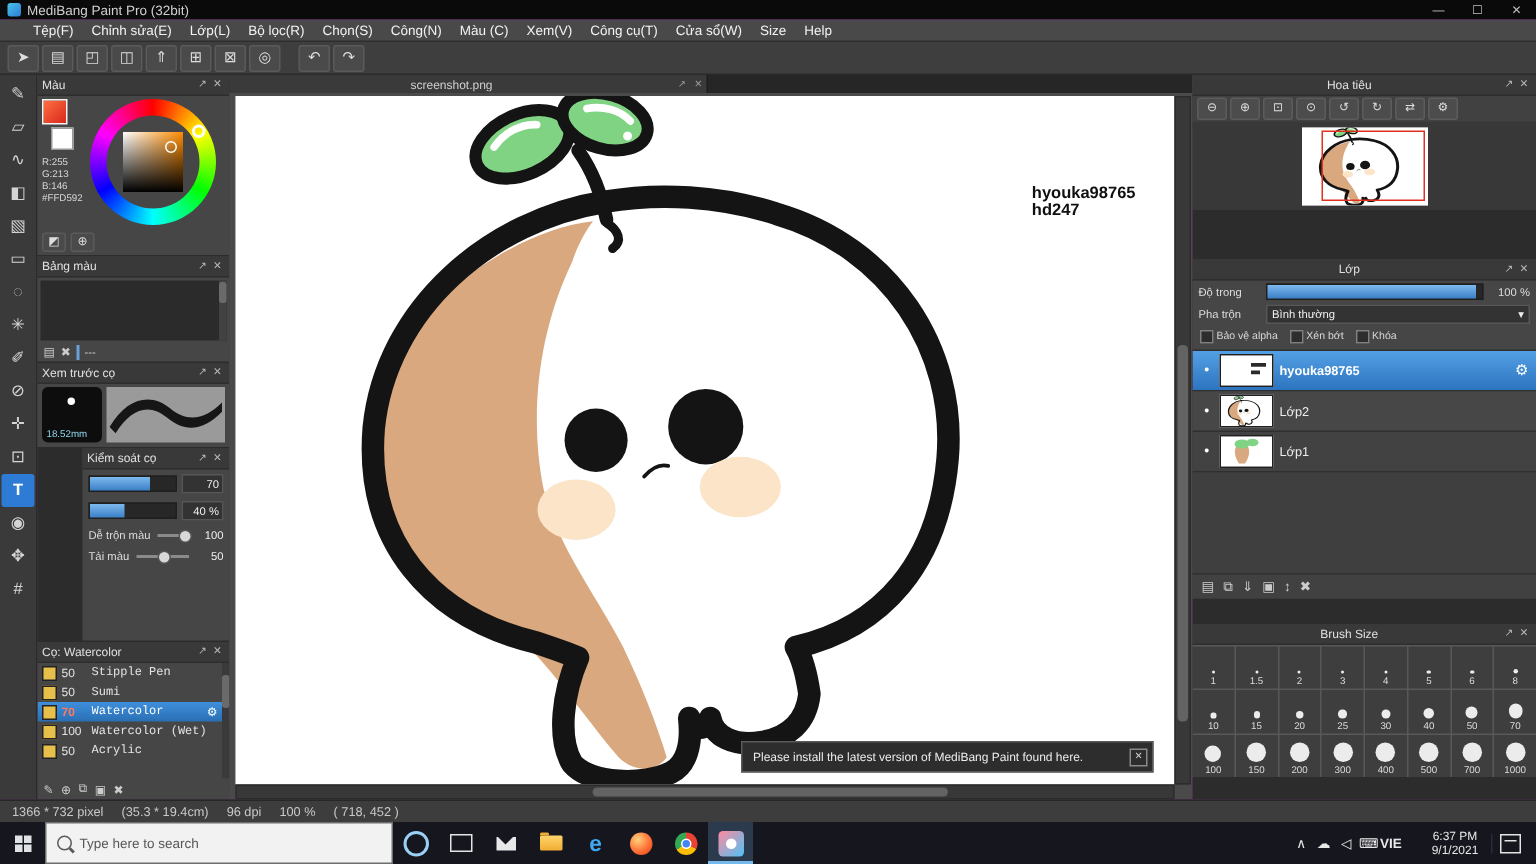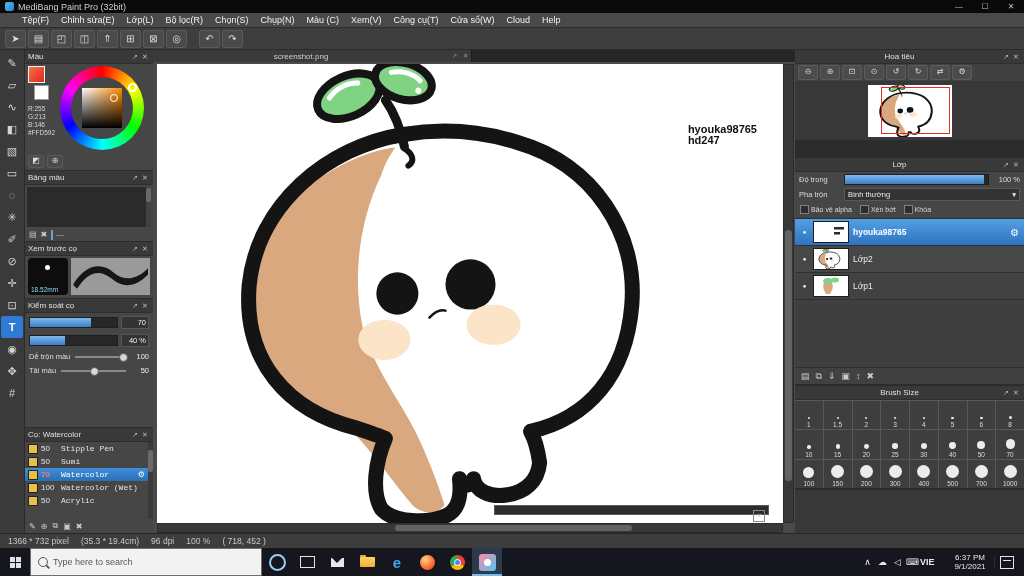--- a/index.html
+++ b/index.html
@@ -22,21 +22,21 @@
         font-size:10px;line-height:15px;text-align:center;overflow:hidden;}
   .tb-gap{width:8px;}
   
   .workspace{flex:1;display:flex;min-height:0;}
   .toolstrip{width:24px;background:#3a3a3a;border-right:1px solid #2a2a2a;display:flex;flex-direction:column;
              align-items:center;padding-top:2px;flex:none;}
   .tool{width:22px;height:22px;color:#d4d4d4;font-size:11px;line-height:22px;text-align:center;border-radius:2px;}
   .tool.active{background:#2e7bd6;color:#fff;font-weight:bold;}
   
   .left-panels{width:128px;background:#2c2c2c;display:flex;flex-direction:column;gap:1px;flex:none;}
-  .right-panels{width:229px;background:#2c2c2c;display:flex;flex-direction:column;gap:2px;flex:none;}
+  .right-panels{width:229px;background:#2c2c2c;display:flex;flex-direction:column;gap:17px;flex:none;}
   .panel{background:#464646;display:flex;flex-direction:column;overflow:hidden;flex:none;}
   .phead{height:13px;background:#393939;border-bottom:1px solid #2e2e2e;display:flex;align-items:center;
          font-size:8px;color:#e0e0e0;padding:0 3px;flex:none;}
   .phead .pt{flex:1;white-space:nowrap;overflow:hidden;}
   .right-panels .phead .pt{text-align:center;}
   .ph-ic{width:10px;text-align:center;color:#b8b8b8;font-size:7px;line-height:13px;}
   
   .color-body{flex:1;display:flex;padding:2px 1px 0 3px;}
   .color-left{width:32px;flex:none;}
   .sw-fg{width:15px;height:15px;background:linear-gradient(135deg,#ff7043,#d8281c);border:1px solid #f5f5f5;}
@@ -199,26 +199,26 @@
     <div class="win-btn">☐</div>
     <div class="win-btn">✕</div>
   </div>
 
   <div class="menubar">
     <span class="menu-item">Tệp(F)</span>
     <span class="menu-item">Chỉnh sửa(E)</span>
     <span class="menu-item">Lớp(L)</span>
     <span class="menu-item">Bộ lọc(R)</span>
     <span class="menu-item">Chọn(S)</span>
-    <span class="menu-item">Chụp(N)</span>
+    <span class="menu-item">Công(N)</span>
     <span class="menu-item">Màu (C)</span>
     <span class="menu-item">Xem(V)</span>
     <span class="menu-item">Công cụ(T)</span>
     <span class="menu-item">Cửa sổ(W)</span>
-    <span class="menu-item">Cloud</span>
+    <span class="menu-item">Size</span>
     <span class="menu-item">Help</span>
   </div>
 
   <div class="toolbar">
     <div class="tbtn">➤</div>
     <div class="tbtn">▤</div>
     <div class="tbtn">◰</div>
     <div class="tbtn">◫</div>
     <div class="tbtn">⇑</div>
     <div class="tbtn">⊞</div>
@@ -311,21 +311,21 @@
             <div class="prev-size">18.52mm</div>
           </div>
           <div class="prev-stroke">
             <svg viewBox="0 0 78 36" preserveAspectRatio="none" style="position:absolute;inset:0;width:100%;height:100%;">
               <path d="M2,26 C14,6 30,4 42,14 C54,24 66,20 76,10 L76,16 C64,28 52,30 40,20 C28,10 16,14 6,30 Z" fill="#161616"></path>
             </svg>
           </div>
         </div>
       </div>
 
-      <div class="panel" style="height:128px;">
+      <div class="panel" style="height:128px;margin-left:30px;">
         <div class="phead">
           <span class="pt">Kiểm soát cọ</span>
           <span class="ph-ic">↗</span>
           <span class="ph-ic">✕</span>
         </div>
         <div class="kc-row">
           <div class="kslider">
               <div class="kfill" style="width:70%;"></div>
             </div>
           <div class="kval">70</div>
@@ -441,20 +441,21 @@
               <ellipse cx="227" cy="274" rx="26" ry="20" fill="#fbe4c8"></ellipse>
               <ellipse cx="336" cy="259" rx="27" ry="20" fill="#fbe4c8"></ellipse>
               <path d="M272,252 Q280,243 288,245" stroke="#141414" stroke-width="2.5" fill="none" stroke-linecap="round"></path>
             </g>
           </svg>
           <div class="watermark">
             <div>hyouka98765</div>
             <div>hd247</div>
           </div>
           <div class="notice">
+            <div>Please install the latest version of MediBang Paint found here.</div>
             <div class="notice-x">✕</div>
           </div>
         </div>
         <div class="vscroll">
             <div class="vthumb"></div>
           </div>
         <div class="hscroll">
             <div class="hthumb"></div>
           </div>
       </div>

